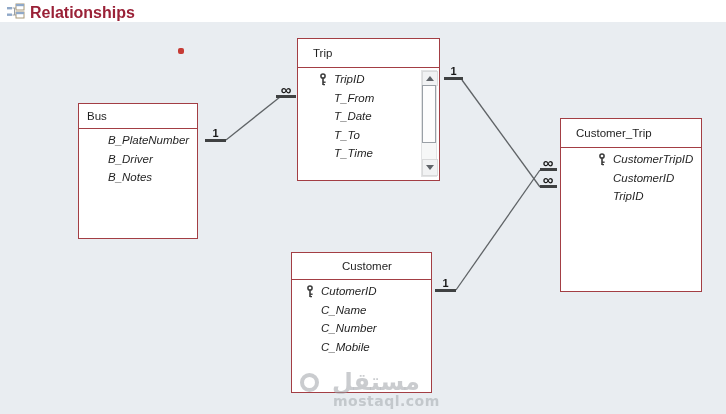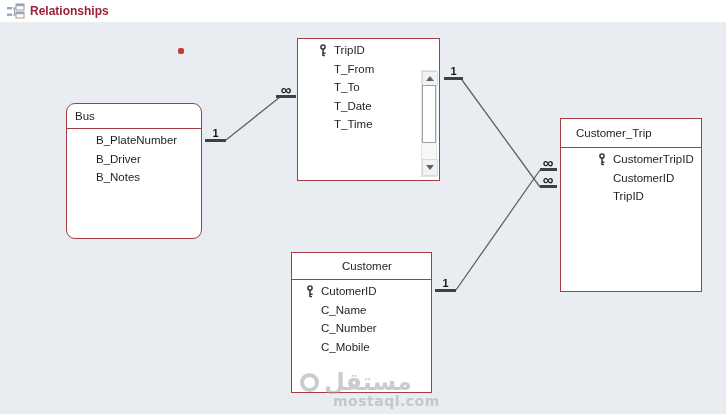--- a/index.html
+++ b/index.html
@@ -2,34 +2,34 @@
 <html><head>
 <meta charset="utf-8">
 <style>
   html,body{margin:0;padding:0;width:726px;height:414px;overflow:hidden;
     font-family:"Liberation Sans","DejaVu Sans",sans-serif;background:#fff;}
   #stage{position:relative;width:726px;height:414px;background:#e9edf1;}
 
   
   .topbar{position:absolute;left:0;top:0;width:726px;height:22px;background:#ffffff;z-index:3;}
   .topbar-deco{position:absolute;left:0;top:0;width:726px;height:24px;}
-  .tab-label{position:absolute;left:30px;top:4px;font-size:12px;font-weight:bold;color:#9a2137;z-index:4;}
+  .tab-label{position:absolute;left:30px;top:4px;font-size:16px;font-weight:bold;color:#9a2137;z-index:4;}
   .tab-icon{position:absolute;left:6px;top:3px;z-index:4;}
 
   
   .canvas{position:absolute;left:0;top:22px;width:726px;height:392px;background:#e9edf1;}
 
   
   .table-box{position:absolute;background:#ffffff;border:1px solid #a33e44;box-sizing:border-box;z-index:2;}
   .tb-title{height:25px;line-height:25px;padding-left:9px;font-size:11.5px;color:#1f1f1f;
     border-bottom:1px solid #a33e44;}
   .tb-fields{padding-top:2px;}
-  .f-row{height:18.5px;display:flex;align-items:center;padding-left:13px;font-size:11.5px;color:#1f1f1f;}
+  .f-row{height:18.5px;display:flex;align-items:center;padding-left:13px;font-size:11.5px;color:#1f1f1f;font-style:italic;}
   .f-key{width:16px;display:flex;align-items:center;}
-  .t-bus{left:66px;top:103px;width:136px;height:136px;border-radius:9px;}
+  .t-bus{left:78px;top:103px;width:120px;height:136px;}
   .t-bus .tb-title{height:24px;line-height:24px;padding-left:8px;}
   .t-trip{left:297px;top:38px;width:143px;height:143px;}
   .t-trip .tb-title{height:28px;line-height:28px;padding-left:15px;}
   .t-trip .f-row{padding-left:20px;}
   .t-customer{left:291px;top:252px;width:141px;height:141px;text-align:center;}
   .t-customer .tb-title{height:26px;line-height:26px;padding-left:11px;}
   .t-ct{left:560px;top:118px;width:142px;height:174px;}
   .t-ct .tb-title{height:28px;line-height:28px;padding-left:15px;}
   .t-ct .f-row{padding-left:36px;}
 
@@ -49,21 +49,21 @@
 
   
   .card-label{position:absolute;text-align:center;font-weight:bold;color:#1a1a1a;z-index:2;}
   .lbl-one{font-size:11px;line-height:12px;}
   .lbl-many{font-size:15px;line-height:12px;}
   #rel-svg{position:absolute;left:0;top:0;width:726px;height:414px;z-index:1;}
 
   
   .red-dot{position:absolute;left:178px;top:48px;width:6px;height:6px;border-radius:2px;
     background:#c63b35;z-index:2;}
-  .wm{position:absolute;left:300px;top:371px;display:flex;align-items:center;gap:5px;z-index:6;
+  .wm{position:absolute;left:300px;top:371px;display:flex;align-items:center;gap:13px;z-index:6;
     font-family:"DejaVu Sans",sans-serif;}
   .wm-ring{width:11px;height:11px;border:4px solid rgba(158,163,168,0.55);border-radius:50%;}
   .wm-ar{font-size:24px;font-weight:bold;color:rgba(158,163,168,0.55);line-height:22px;}
   .wm-domain{position:absolute;left:317px;top:393px;font-size:14px;font-weight:bold;
     letter-spacing:0.5px;color:rgba(158,163,168,0.5);z-index:6;font-family:"DejaVu Sans",sans-serif;margin-left:16px;}
 </style>
 </head>
 <body>
 
 <div id="stage">
@@ -118,43 +118,44 @@
           <span>B_Driver</span>
         </div>
       <div class="f-row">
           <span class="f-key"></span>
           <span>B_Notes</span>
         </div>
     </div>
   </div>
 
   <div class="table-box t-trip">
+    <div class="tb-title">Trip</div>
     <div class="tb-fields">
       <div class="f-row">
         <span class="f-key">
           <svg width="10" height="13" viewBox="0 0 10 13">
               <circle cx="5" cy="3" r="2.1" fill="none" stroke="#3a3a3a" stroke-width="1.5"></circle>
               <line x1="5" y1="5" x2="5" y2="12" stroke="#3a3a3a" stroke-width="1.6"></line>
               <line x1="5" y1="9.2" x2="7.6" y2="9.2" stroke="#3a3a3a" stroke-width="1.4"></line>
               <line x1="5" y1="11.6" x2="7" y2="11.6" stroke="#3a3a3a" stroke-width="1.4"></line>
             </svg>
         </span>
           <span>TripID</span>
       </div>
       <div class="f-row">
           <span class="f-key"></span>
           <span>T_From</span>
         </div>
       <div class="f-row">
           <span class="f-key"></span>
+          <span>T_Date</span>
+        </div>
+      <div class="f-row">
+          <span class="f-key"></span>
           <span>T_To</span>
-        </div>
-      <div class="f-row">
-          <span class="f-key"></span>
-          <span>T_Date</span>
         </div>
       <div class="f-row">
           <span class="f-key"></span>
           <span>T_Time</span>
         </div>
     </div>
     <div class="vscroll">
       <div class="sb-btn sb-up">
           <div class="arrow-up"></div>
         </div>

